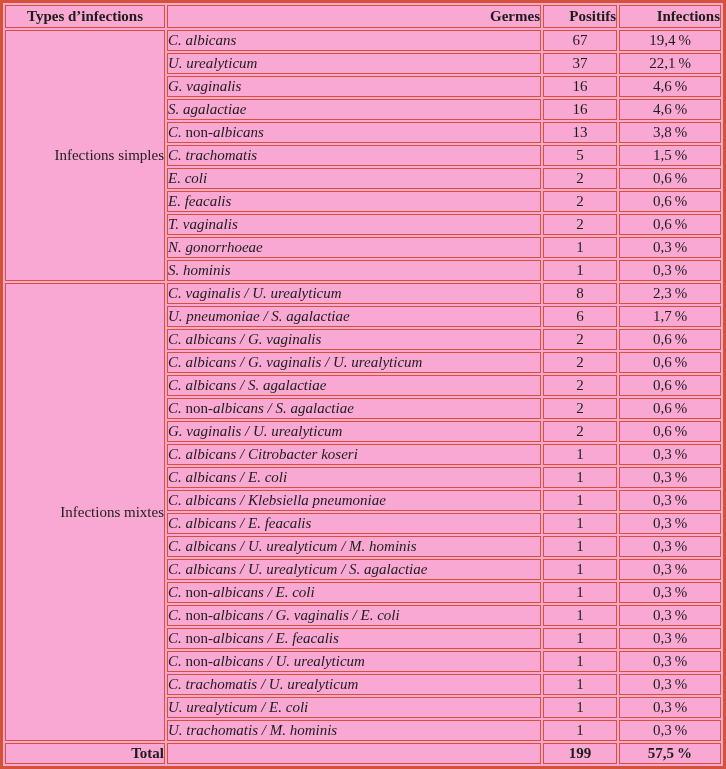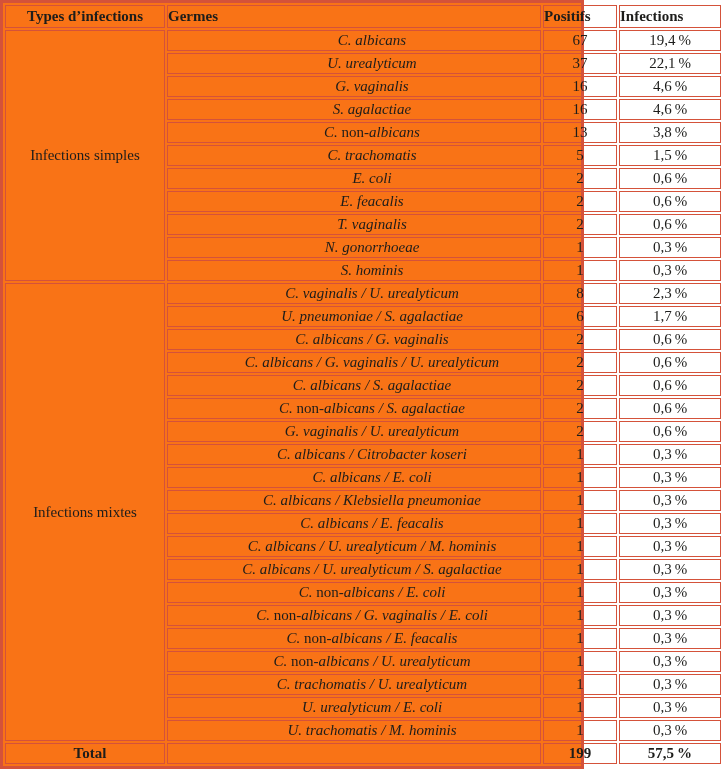--- a/index.html
+++ b/index.html
@@ -4,54 +4,54 @@
 <style>
   :root { --accent: #d4523a; --ink: #1d1d1b; }
   html, body { margin: 0; padding: 0; background: #ffffff; }
   body {
     width: 726px;
     font-family: "Liberation Serif", "DejaVu Serif", serif;
     color: var(--ink);
   }
   .table-wrap {
     box-sizing: border-box;
-    width: 584px;
+    width: 726px;
     height: 769px;
     border: 3px solid var(--accent);
-    background: #f97316;
+    background: #f9a8d4;
   }
   table.data-table {
     border-collapse: separate;
     border-spacing: 2px;
     table-layout: fixed;
     width: 720px;
   }
   th, td {
     box-sizing: border-box;
     border: 1px solid var(--accent);
     font-size: 15px;
     color: var(--ink);
     vertical-align: middle;
     padding: 0;
     overflow: hidden;
     white-space: nowrap;
   }
   th {
     height: 23px;
     font-weight: bold;
-    text-align: left;
+    text-align: right;
   }
   td { height: 21px; }
   th.col-types { text-align: center; }
-  .type-cell { text-align: center; }
-  .germ-cell { text-align: center; font-style: italic; padding-left: 36px; }
+  .type-cell { text-align: right; }
+  .germ-cell { text-align: left; font-style: italic; }
   .germ-cell .upright { font-style: normal; }
   .num-cell, .pct-cell { text-align: center; }
   .total-row td { font-weight: bold; }
-  .total-label-cell { text-align: center; padding-left: 10px; margin-top: 44px; }
+  .total-label-cell { text-align: right; padding-left: 10px; margin-top: 44px; }
 </style>
 </head>
 <body>
 
 <div class="table-wrap">
   <table class="data-table">
     <colgroup>
       <col style="width:160px">
       <col style="width:374px">
       <col style="width:74px">

